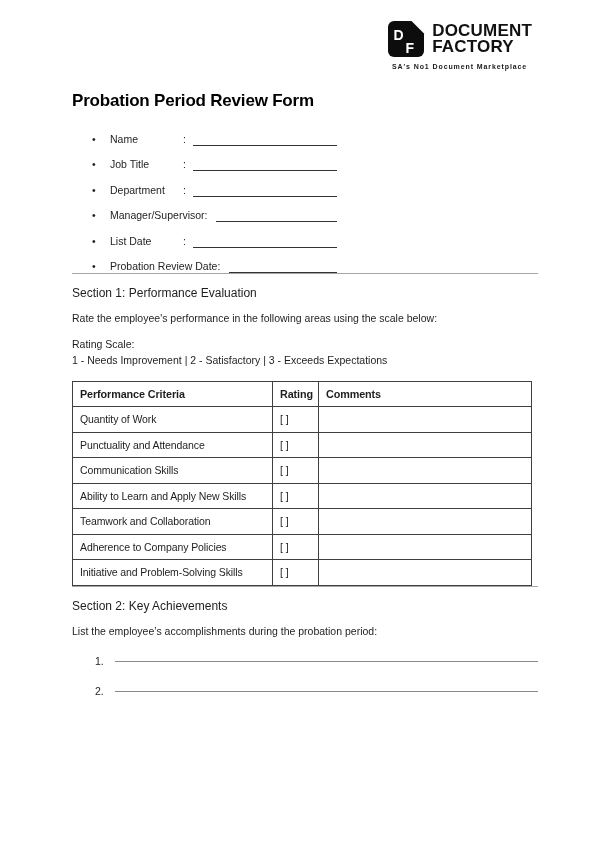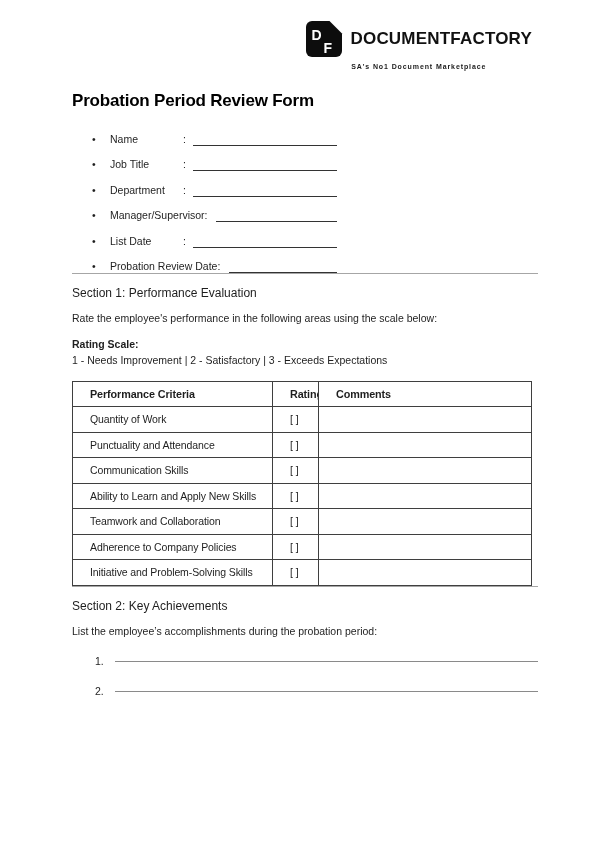--- a/index.html
+++ b/index.html
@@ -13,38 +13,38 @@
     font-family: "Liberation Sans", sans-serif;
     color: #1e1e1e;
     padding: 0 62px 0 72px;
     overflow: hidden;
   }
 
   
   .logo-area { margin-left:auto; margin-right:6px; width:fit-content; padding-top:20px; }
   .logo-top { display:flex; align-items:center; gap:7px; }
   .logo-icon { width:38px; height:38px; display:block; }
-  .logo-name { display:flex; flex-direction:row; line-height:16px; }
+  .logo-name { display:flex; flex-direction:column; line-height:16px; }
   .logo-name span {
     font-weight:900; font-size:17px; letter-spacing:0.2px; color:#111;
   }
   .logo-tagline {
     margin-top:5px; text-align:center;
     font-size:7px; font-weight:bold; letter-spacing:0.9px; color:#1a1a1a;
     white-space:nowrap;
   }
 
   
   .title {
     margin:21px 0 0 0; font-size:17px; font-weight:bold; letter-spacing:-0.2px; color:#000000;
   }
   .sub-heading { margin:14px 0 0 0; font-size:11px; font-weight:bold; }
   .section-heading { margin:12px 0 0 0; font-size:12px; font-weight:normal; }
   p.body-text { margin:10px 0 0 0; font-size:10.5px; line-height:16.5px; }
-  .bold-inline { font-weight:bold; }
+  .bold-inline { font-weight:normal; }
   .scale-block { margin:9px 0 0 0; font-size:10.5px; line-height:16.5px; }
   .scale-block .line { display:block; }
 
   
   .fields { margin-top:9px; width:265px; }
   .f-row { display:flex; align-items:flex-end; height:25.5px; padding-left:20px; font-size:10.5px; }
   .bullet { width:18px; line-height:13px; }
   .f-label { line-height:13px; white-space:nowrap; }
   .f-label.tab { min-width:71px;margin-top:44px; }
   .f-colon { line-height:13px; margin:0 7px 0 2px; }
@@ -52,21 +52,21 @@
 
   
   hr.divider { border:none; border-top:1.5px solid #a6a6a6; margin:0; }
   .divider-1 { margin-top:13px; }
   .divider-2 { margin-top:12px; }
 
   
   table.perf { border-collapse:collapse; width:459px; margin-top:12px; table-layout:fixed; border:1.5px solid #3a3a3a; }
   .perf th, .perf td {
     border:1px solid #3f3f3f;
-    padding:2px 17px;
+    padding:2px 7px;
     font-size:10.5px;
     letter-spacing:-0.1px;
     text-align:left;
     vertical-align:middle;
     height:25.5px;
     white-space:nowrap;
     overflow:hidden;
   }
   .perf th { font-size:10.8px; font-weight:bold; }
 

